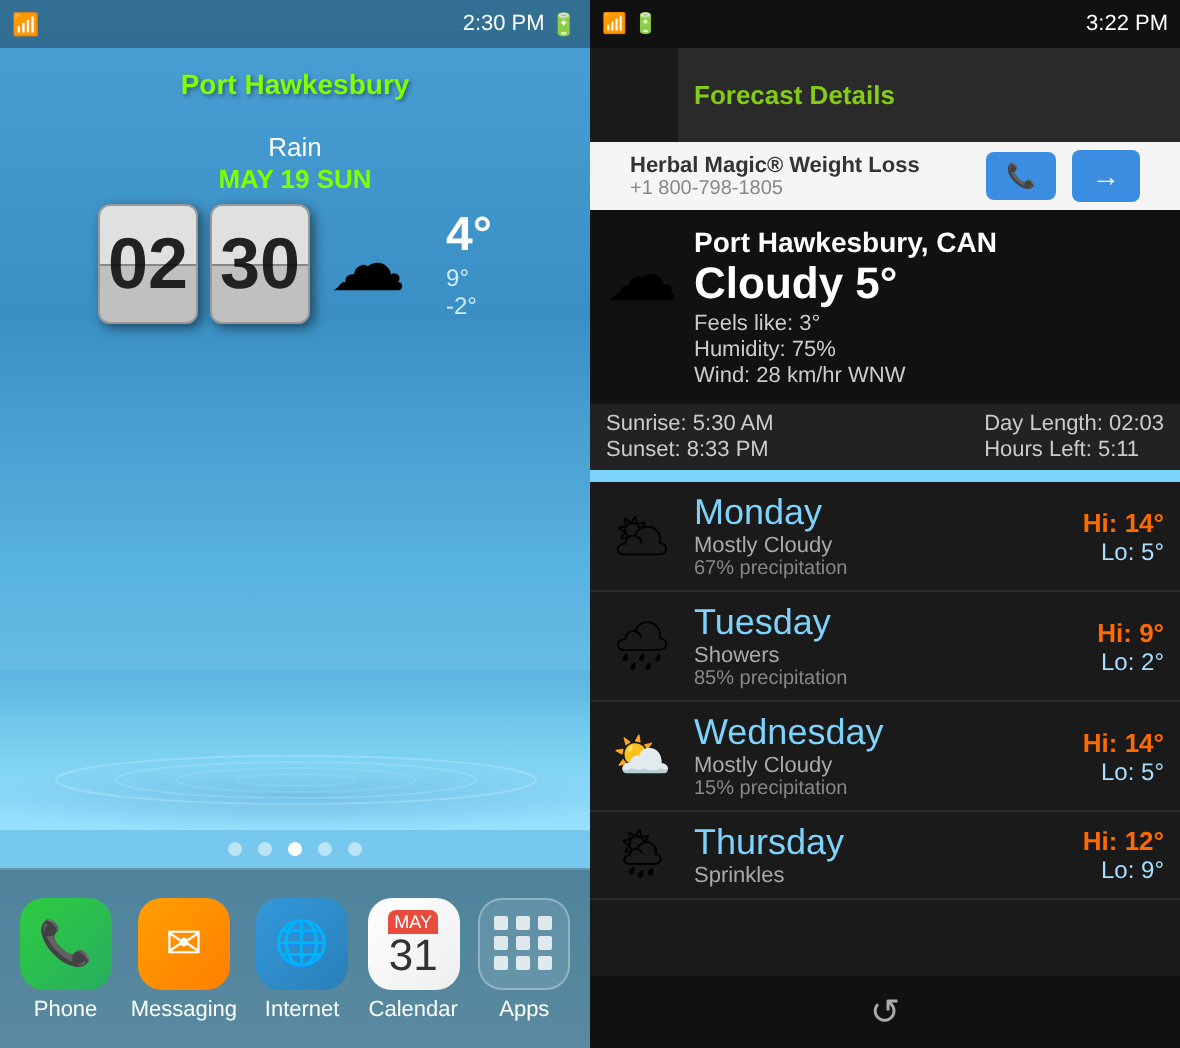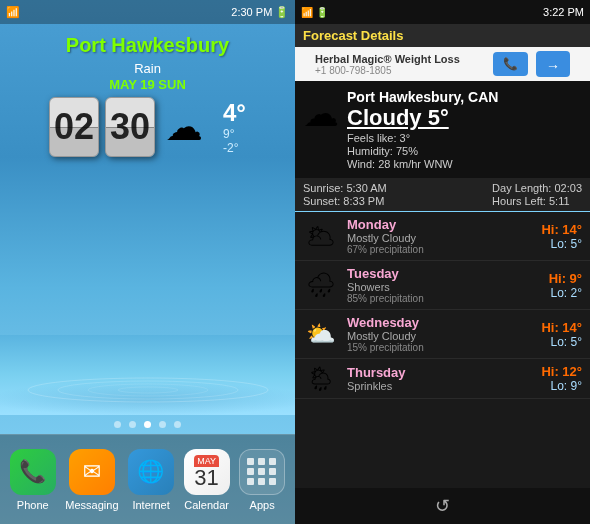--- a/index.html
+++ b/index.html
@@ -19,22 +19,22 @@
       background: rgba(0,0,0,0.3);
       display: flex;
       align-items: center;
       justify-content: space-between;
       padding: 0 6px;
       color: white;
       font-size: 11px;
     }
     .status-left, .status-right { display: flex; align-items: center; gap: 3px; }
     .left-content { flex: 1; display: flex; flex-direction: column; align-items: center; padding-top: 10px; }
-    .weather-location { color: #7fff00; font-size: 20px; font-weight: bold; text-align: left; text-shadow: 1px 1px 2px rgba(0,0,0,0.4); }
-    .weather-desc { color: white; font-size: 13px; text-align: left; margin-top: 4px; }
+    .weather-location { color: #7fff00; font-size: 14px; font-weight: bold; text-align: left; text-shadow: 1px 1px 2px rgba(0,0,0,0.4); }
+    .weather-desc { color: white; font-size: 13px; text-align: left; margin-top: 16px; }
     .weather-date { color: #7fff00; font-size: 13px; font-weight: bold; text-align: center; margin-top: 1px; }
     .weather-top-row { display: flex; align-items: center; justify-content: center; width: 100%; margin-top: 5px; gap: 10px; }
     .flip-clock-area { display: flex; gap: 6px; align-items: center; }
     .flip-tile {
       width: 50px; height: 60px;
       background: linear-gradient(180deg, #e0e0e0 50%, #c0c0c0 50%);
       border-radius: 6px;
       display: flex; align-items: center; justify-content: center;
       font-size: 36px; font-weight: bold; color: #222;
       box-shadow: 2px 2px 6px rgba(0,0,0,0.5);
@@ -93,24 +93,25 @@
       background: #111;
       display: flex;
       align-items: center;
       justify-content: space-between;
       padding: 0 6px;
       color: white;
       font-size: 11px;
     }
     .forecast-header {
       background: #2a2a2a;
-      padding: 4px 8px;
+      padding: 16px 8px;
       font-size: 13px;
-      color: #fde047;
+      color: #84cc16;
       font-weight: bold;
+      margin-left: 44px;
     }
     .ad-bar {
       background: #f5f5f5;
       display: flex; align-items: center; justify-content: space-between;
       padding: 4px 20px;
       gap: 4px;
     }
     .ad-text-block { flex: 1; }
     .ad-title { font-size: 11px; font-weight: bold; color: #333; }
     .ad-phone { font-size: 10px; color: #888; }
@@ -118,40 +119,40 @@
     .ad-btn-arrow { background: #3a8de0; color: white; border: none; border-radius: 4px; padding: 5px 10px; font-size: 14px; cursor: pointer; margin-left: 4px; }
     .current-weather {
       background: #111;
       display: flex; align-items: flex-start;
       padding: 8px;
       gap: 8px;
     }
     .current-cloud { font-size: 36px; margin-top: 4px; }
     .current-info { flex: 1; color: white; }
     .current-city { font-size: 14px; font-weight: bold; }
-    .current-condition { font-size: 22px; font-weight: bold; text-decoration: underline; }
+    .current-condition { font-size: 22px; font-weight: bold; }
     .current-feels, .current-humidity, .current-wind { font-size: 11px; color: #ccc; margin-top: 1px; }
     .sun-bar {
       background: #222;
       display: flex; justify-content: space-between;
       padding: 4px 8px;
       font-size: 11px; color: #ccc;
-      border-bottom: 1px solid #7dd3fc;
+      border-bottom: 6px solid #7dd3fc;
     }
     .sun-left, .sun-right { display: flex; flex-direction: column; gap: 1px; }
     .forecast-list { flex: 1; overflow: hidden; background: #1a1a1a; }
     .forecast-row {
       display: flex; align-items: center;
       padding: 5px 8px;
       border-bottom: 1px solid #2a2a2a;
       gap: 8px;
     }
     .forecast-icon { font-size: 24px; width: 36px; text-align: center; }
     .forecast-day-info { flex: 1; }
-    .forecast-day { font-size: 13px; font-weight: bold; color: #f9a8d4; }
+    .forecast-day { font-size: 18px; font-weight: normal; color: #7dd3fc; }
     .forecast-cond { font-size: 11px; color: #aaa; }
     .forecast-precip { font-size: 10px; color: #888; }
     .forecast-temps { text-align: right; }
     .forecast-hi { color: #ff6a00; font-size: 13px; font-weight: bold; }
     .forecast-lo { color: #aaddff; font-size: 12px; }
     .refresh-bar {
       height: 36px; background: #111;
       display: flex; align-items: center; justify-content: center;
     }
     .refresh-icon { font-size: 18px; color: #aaa; }

